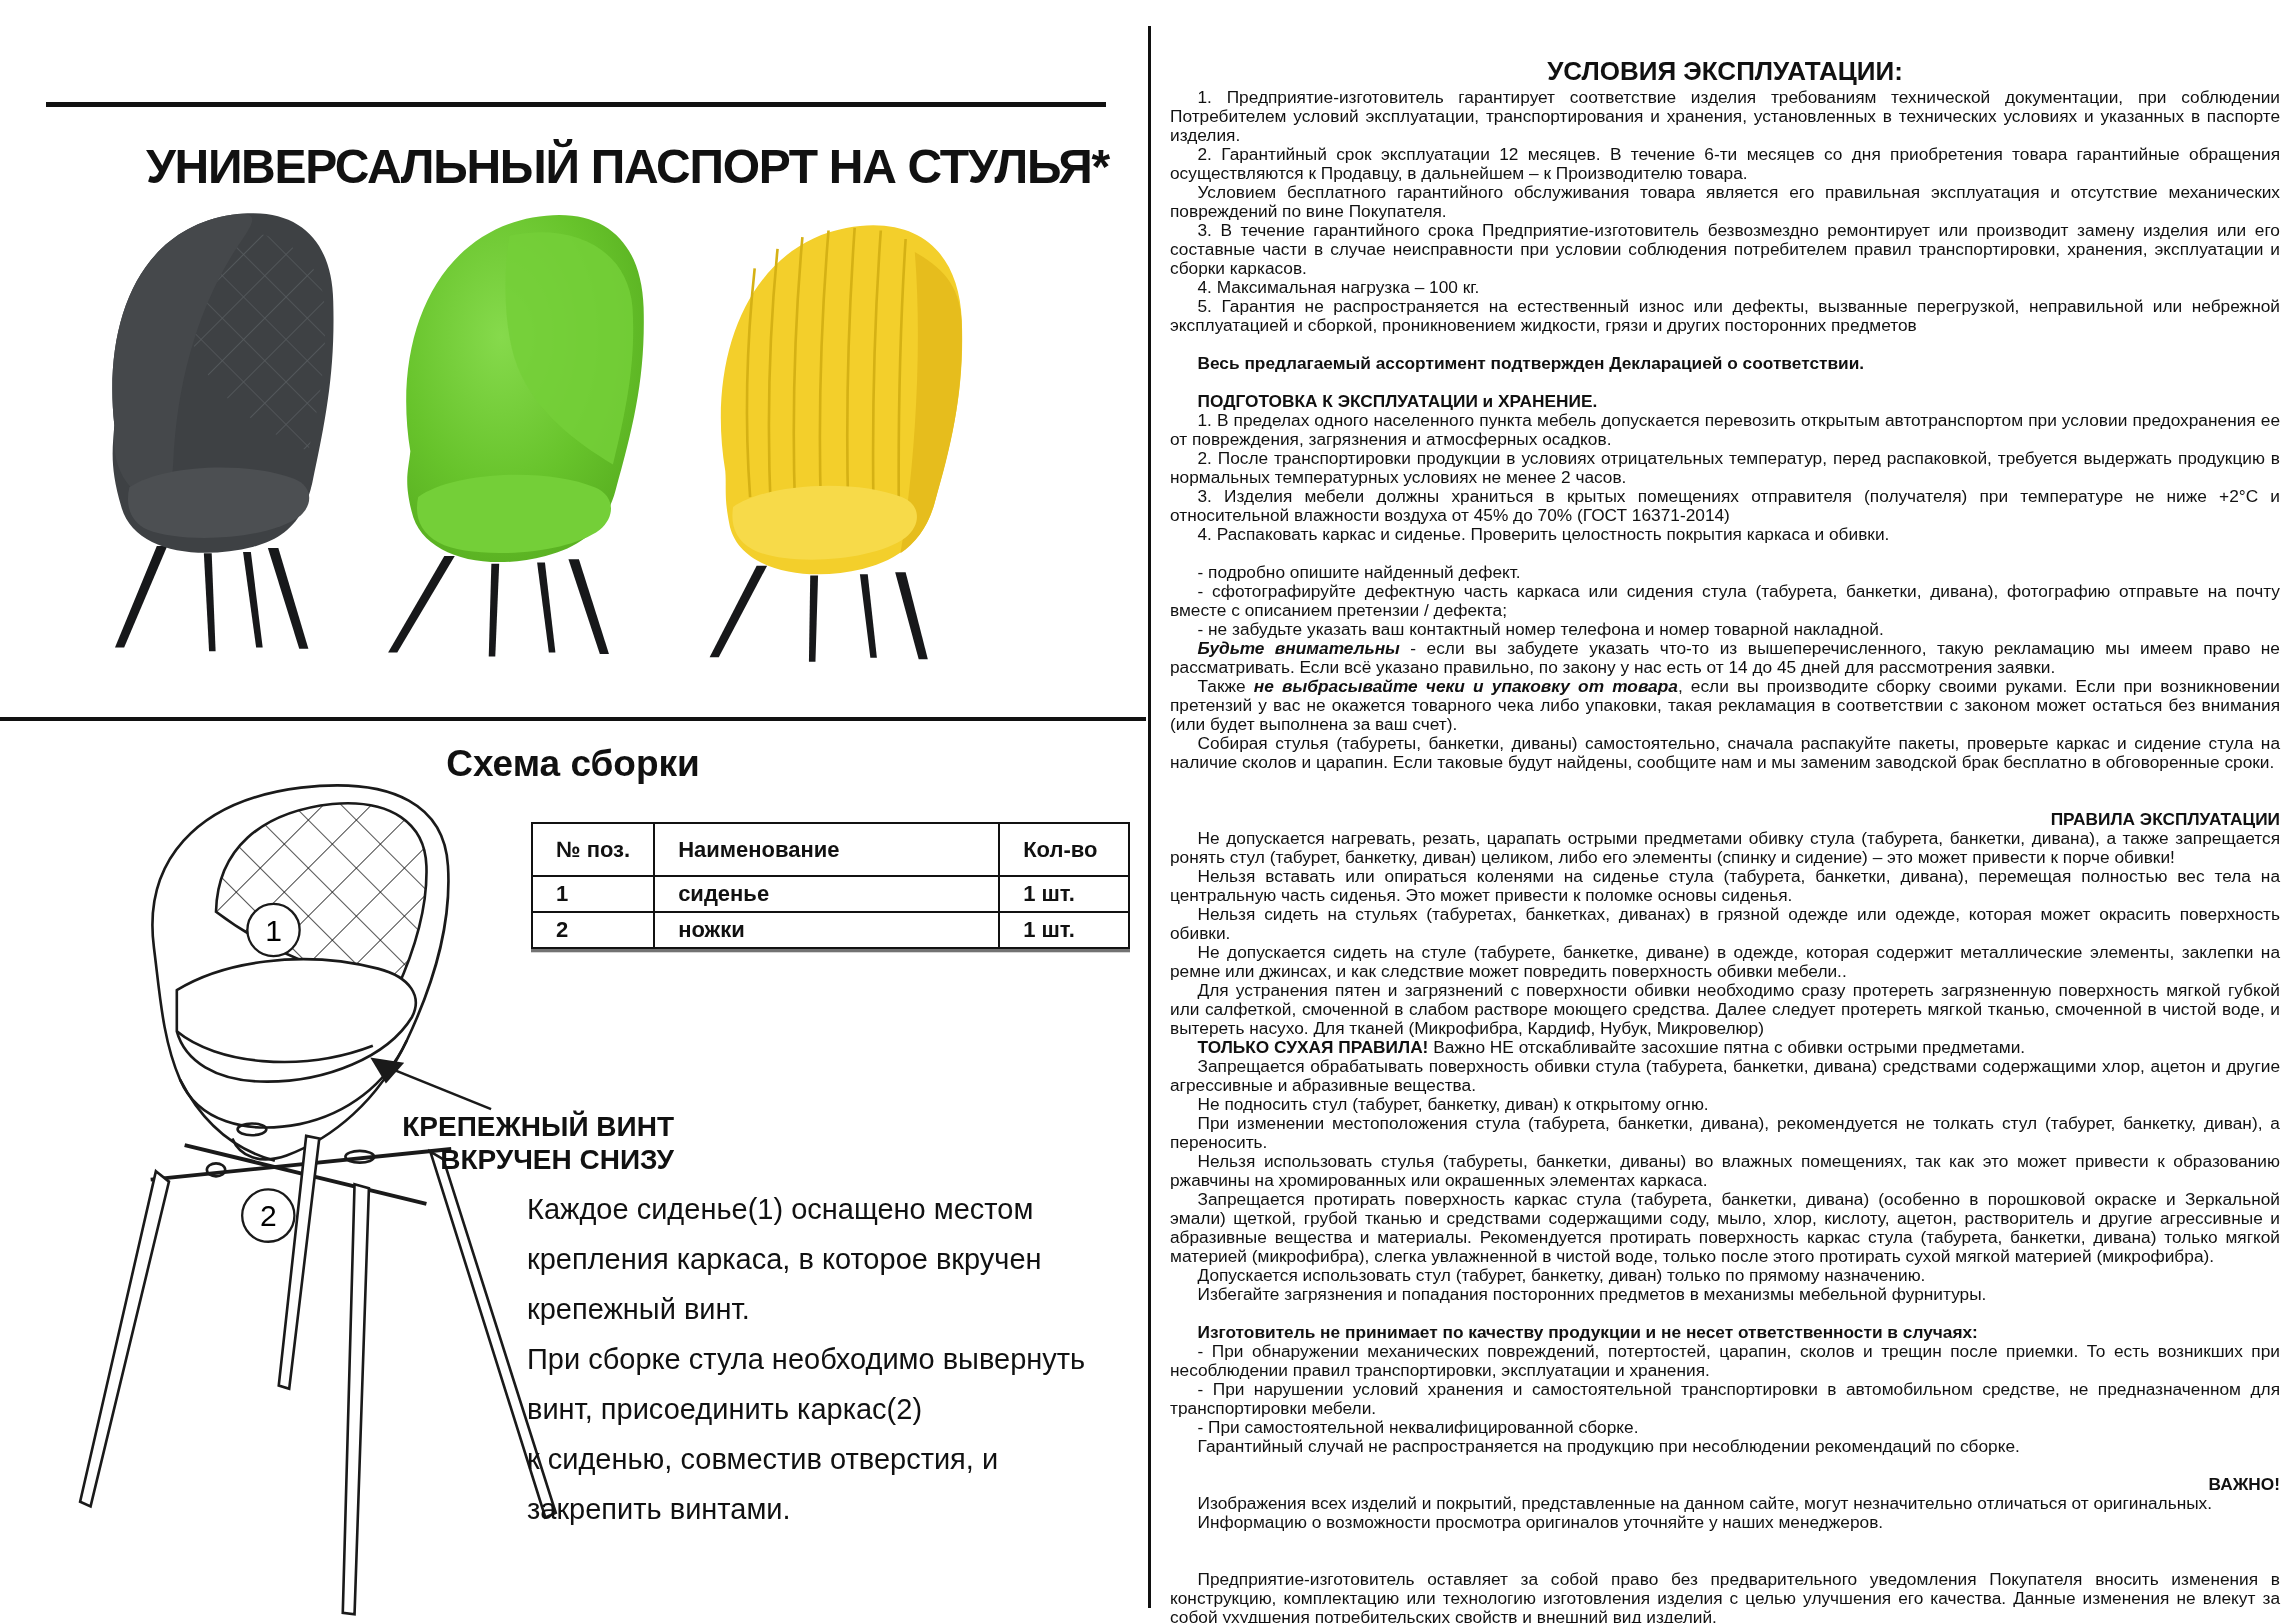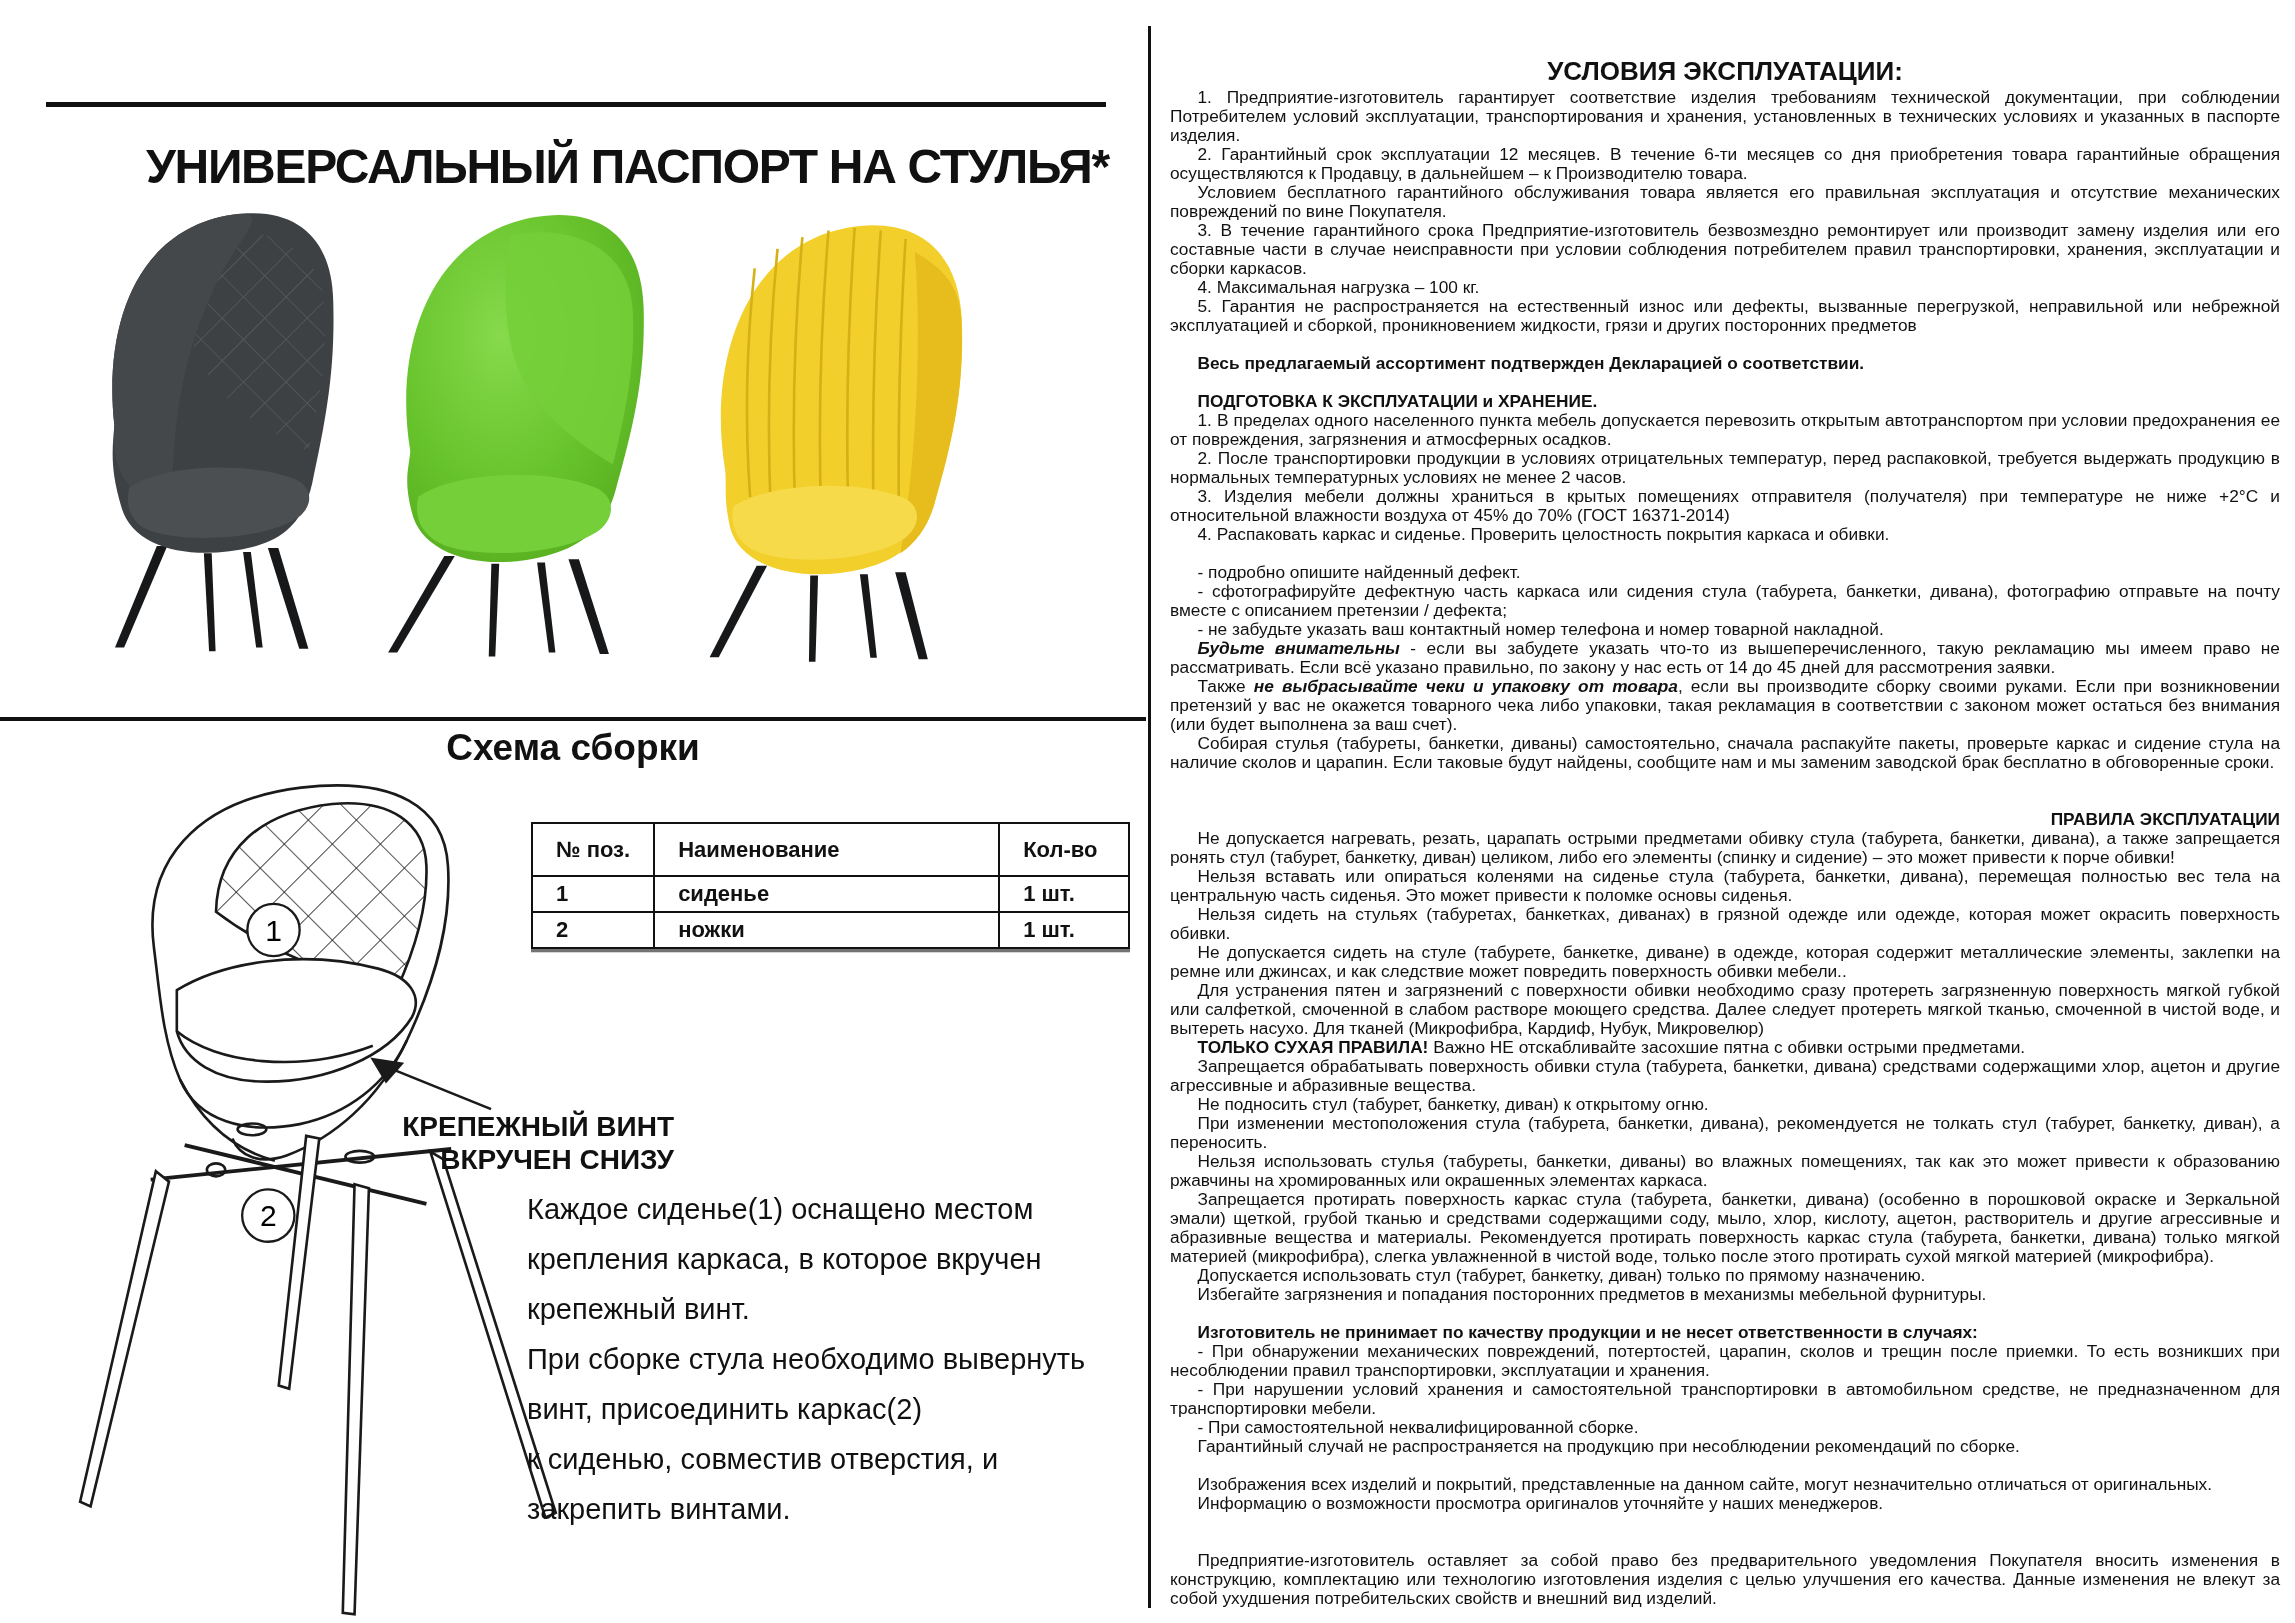--- a/index.html
+++ b/index.html
@@ -3,21 +3,21 @@
 <meta charset="utf-8">
 <style>
   html,body{margin:0;padding:0}
   body{width:2295px;height:1624px;position:relative;background:#fff;color:#111;
        font-family:"Liberation Sans",sans-serif;overflow:hidden}
   .abs{position:absolute}
   
   #title-rule{left:46px;top:102px;width:1060px;height:4.6px;background:#111}
   #main-title{left:146px;top:139px;width:889px;font-size:48px;font-weight:800;letter-spacing:-1.3px;white-space:nowrap}
   #mid-rule{left:0;top:717px;width:1146px;height:3.9px;background:#111}
-  #schema-title{left:0;top:727px;width:1146px;text-align:center;font-size:37px;font-weight:700}
+  #schema-title{left:0;top:743px;width:1146px;text-align:center;font-size:37px;font-weight:700}
   #chairs{left:52px;top:190px;width:1046px;height:477px}
   #diagram{left:19.6px;top:771px;width:673px;height:850px}
   #screw-note{left:386px;top:1110px;width:288px;text-align:right;font-weight:700;
               font-size:28px;line-height:33px;white-space:pre-line}
   #instructions{left:527px;top:1184px;width:608px;font-size:29px;line-height:50px;white-space:pre-line}
   
   #parts-table{left:531px;top:822px;border-collapse:collapse;font-size:22px;
                box-shadow:0 3.3px 0 rgba(0,0,0,.55)}
   #parts-table th,#parts-table td{border:2.6px solid #111;font-weight:700;text-align:left;
                padding:0 23px;height:34px;white-space:nowrap}
@@ -225,19 +225,20 @@
     <div class="blk para"><span>Запрещается протирать поверхность каркас стула (табурета, банкетки, дивана) (особенно в порошковой окраске и Зеркальной эмали) щеткой, грубой тканью и средствами содержащими соду, мыло, хлор, кислоту, ацетон, растворитель и другие агрессивные и абразивные вещества и материалы. Рекомендуется протирать поверхность каркас стула (табурета, банкетки, дивана) только мягкой материей (микрофибра), слегка увлажненной в чистой воде, только после этого протирать сухой мягкой материей (микрофибра).</span></div>
     <div class="blk para"><span>Допускается использовать стул (табурет, банкетку, диван) только по прямому назначению.</span></div>
     <div class="blk para"><span>Избегайте загрязнения и попадания посторонних предметов в механизмы мебельной фурнитуры.</span></div>
     <div class="blk spacer"></div>
     <div class="blk heading-left"><span>Изготовитель не принимает  по качеству продукции и не несет ответственности в случаях:</span></div>
     <div class="blk para"><span>- При обнаружении  механических повреждений, потертостей, царапин, сколов и трещин после приемки. То есть возникших при несоблюдении правил транспортировки,  эксплуатации и хранения.</span></div>
     <div class="blk para"><span>- При нарушении условий хранения и самостоятельной транспортировки в автомобильном средстве, не предназначенном для транспортировки мебели.</span></div>
     <div class="blk para"><span>- При самостоятельной неквалифицированной сборке.</span></div>
     <div class="blk para"><span>Гарантийный случай не распространяется на продукцию при несоблюдении рекомендаций по сборке.</span></div>
     <div class="blk spacer"></div>
+    <div class="blk heading-center"><span>ВАЖНО!</span></div>
     <div class="blk para"><span>Изображения всех изделий и покрытий, представленные на данном сайте, могут незначительно отличаться от оригинальных.</span></div>
     <div class="blk para"><span>Информацию о возможности просмотра оригиналов уточняйте у наших менеджеров.</span></div>
     <div class="blk spacer"></div>
     <div class="blk spacer"></div>
     <div class="blk para"><span>Предприятие-изготовитель оставляет за собой право без предварительного уведомления Покупателя вносить изменения в конструкцию, комплектацию или технологию изготовления изделия с целью улучшения его качества. Данные изменения не влекут за собой ухудшения потребительских свойств и внешний вид изделий.</span></div>
   </div>
 
 
 </body></html>

